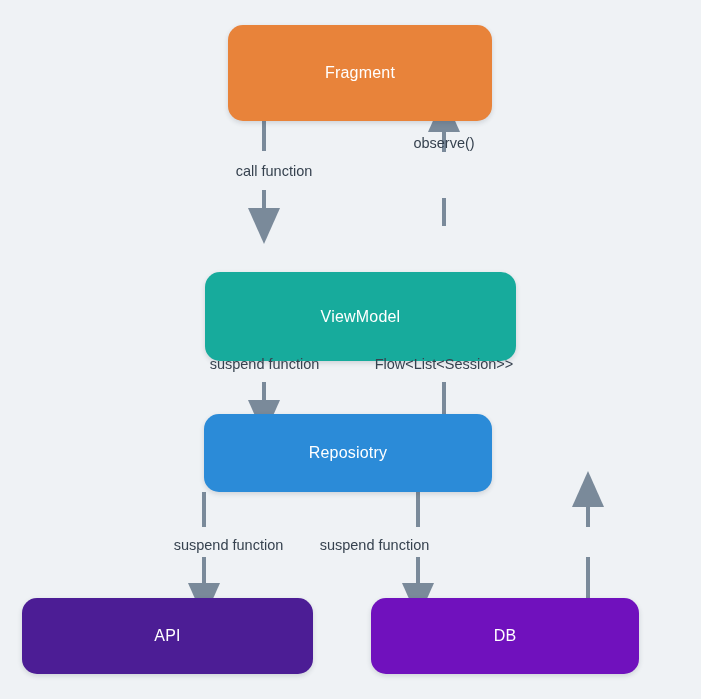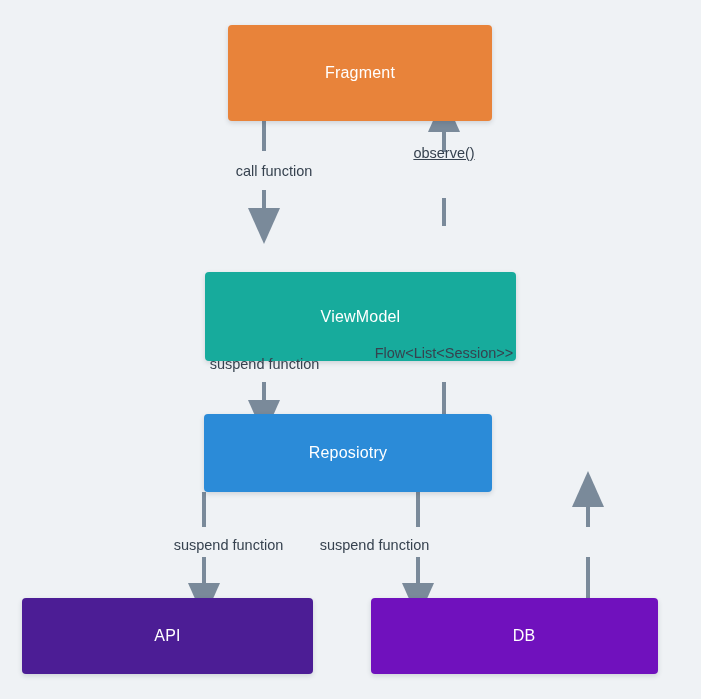--- a/index.html
+++ b/index.html
@@ -22,21 +22,21 @@
   svg.connector-layer {
     position: absolute;
     left: 0;
     top: 0;
     width: 701px;
     height: 699px;
     pointer-events: none;
   }
   .node {
     position: absolute;
-    border-radius: 4px;
+    border-radius: 15px;
     box-shadow: 0 2px 5px rgba(40, 50, 70, 0.16);
     display: flex;
     align-items: center;
     justify-content: center;
   }
   .node-label {
     color: #ffffff;
     font-size: 16px;
     font-weight: 500;
     letter-spacing: 0.2px;
@@ -54,27 +54,27 @@
   }
   .edge-label.two-line {
     line-height: 20px;
   }
 
   
   #node-fragment   { left: 228px; top: 25px;  width: 264px; height: 96px; }
   #node-viewmodel  { left: 205px; top: 226px; width: 311px; height: 89px; margin-top: 46px; }
   #node-repository { left: 204px; top: 414px; width: 288px; height: 78px; }
   #node-api        { left: 22px;  top: 598px; width: 291px; height: 76px; }
-  #node-db         { left: 371px; top: 598px; width: 268px; height: 76px; padding-left: 19px; }
+  #node-db         { left: 371px; top: 598px; width: 268px; height: 76px; }
 
   
   #label-call-function      { left: 224px; top: 162px; width: 100px; }
-  #label-observe            { left: 333px; top: 143px; width: 222px; text-decoration: underline; }
+  #label-observe            { left: 333px; top: 133px; width: 222px; }
   #label-suspend-vm-repo    { left: 196px; top: 355px; width: 137px; }
-  #label-flow-session       { left: 361px; top: 344px; width: 166px; }
+  #label-flow-session       { left: 361px; top: 355px; width: 166px; }
   #label-suspend-repo-api   { left: 160px; top: 536px; width: 137px; }
   #label-suspend-repo-db    { left: 306px; top: 536px; width: 137px; }
   #label-flow-sessionentity { left: 461px; top: 536px; width: 213px; }
 </style>
 </head>
 <body>
 
 <div id="diagram">
 
   <svg class="connector-layer" viewBox="0 0 701 699" xmlns="http://www.w3.org/2000/svg">

